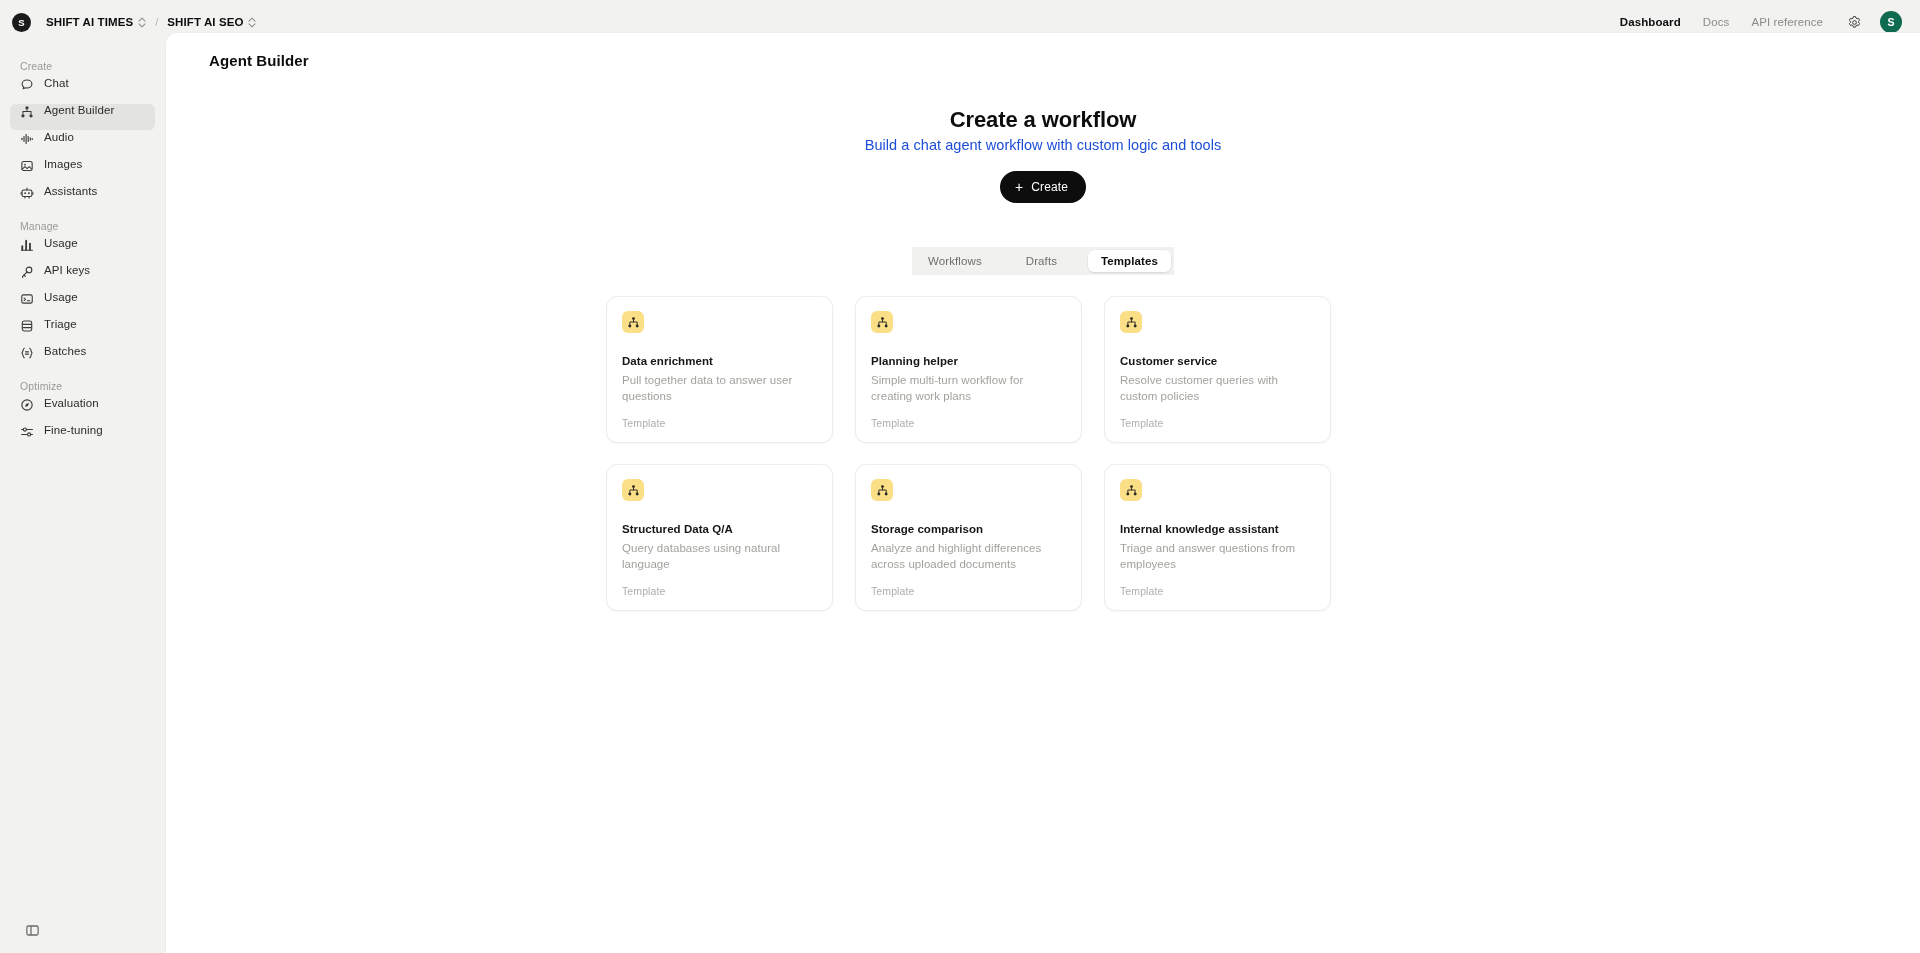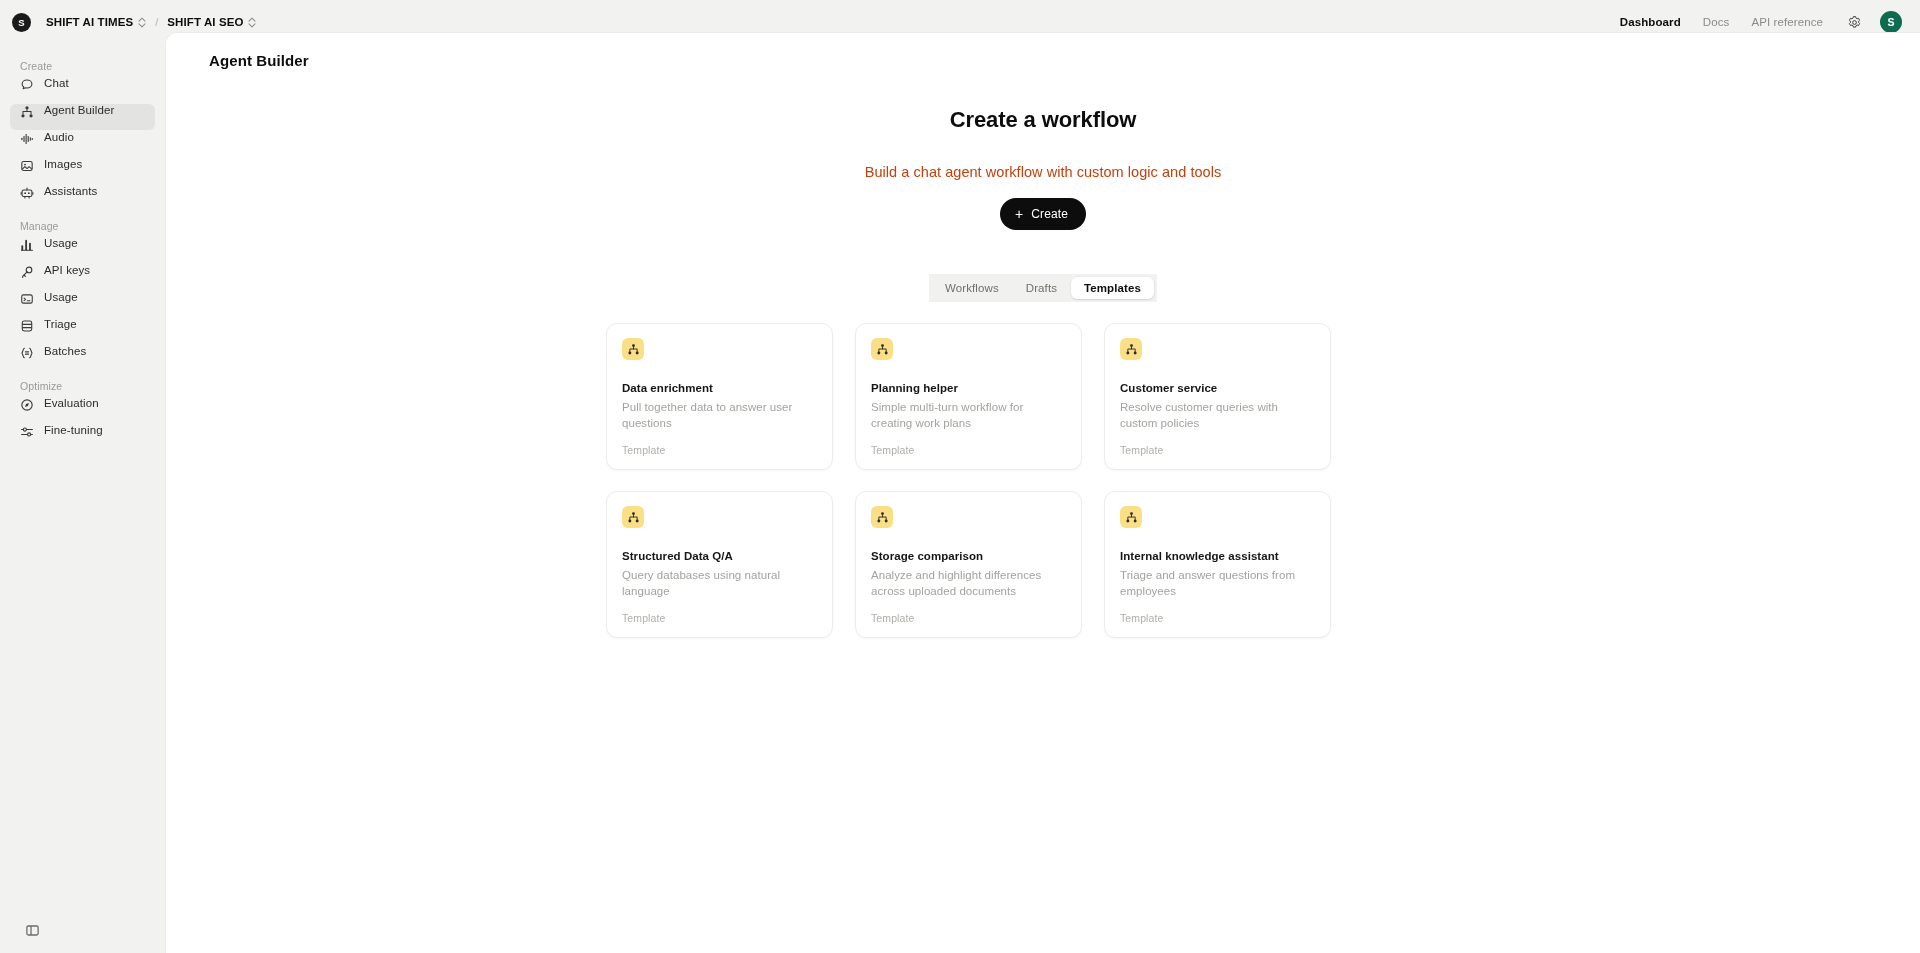--- a/index.html
+++ b/index.html
@@ -197,22 +197,22 @@
 
   .hero-title {
     font-size: 22px;
     font-weight: 700;
     color: #0d0d0d;
     letter-spacing: -0.1px;
   }
 
   .hero-sub {
     font-size: 14.5px;
-    color: #c2410c;
-    margin-top: 31px;
+    color: #1d4ed8;
+    margin-top: 4px;
     letter-spacing: 0.05px;
   }
 
   .create-btn {
     margin-top: 18px;
     height: 32px;
     padding: 0 18px 0 15px;
     background: #0d0d0d;
     color: #ffffff;
     border: none;
@@ -235,21 +235,21 @@
     transform: translateY(-0.5px);
   }
 
   
   .tabs {
     margin-top: 44px;
     display: inline-flex;
     background: #f1f1ef;
     border-radius: 0;
     padding: 3px;
-    gap: 1px;
+    gap: 18px;
   }
 
   .tab {
     font-size: 11.5px;
     color: #6f6f6b;
     padding: 5px 13px;
     border-radius: 6px;
     letter-spacing: 0.1px;
     white-space: nowrap;
     cursor: pointer;

